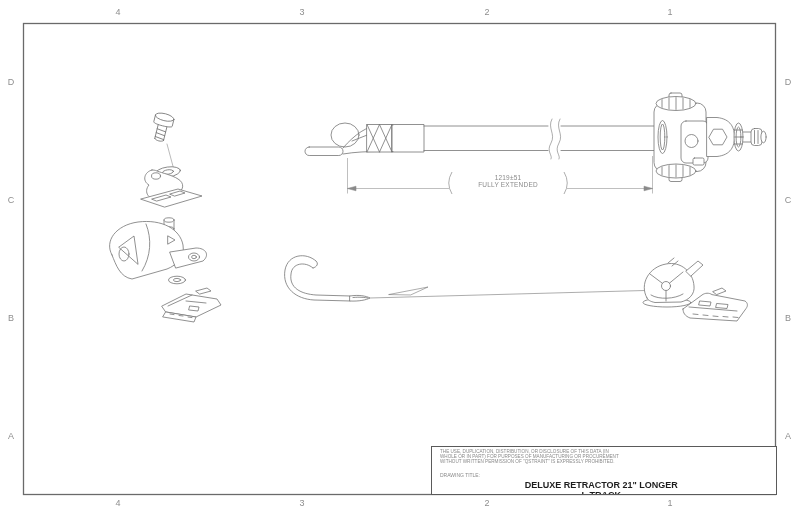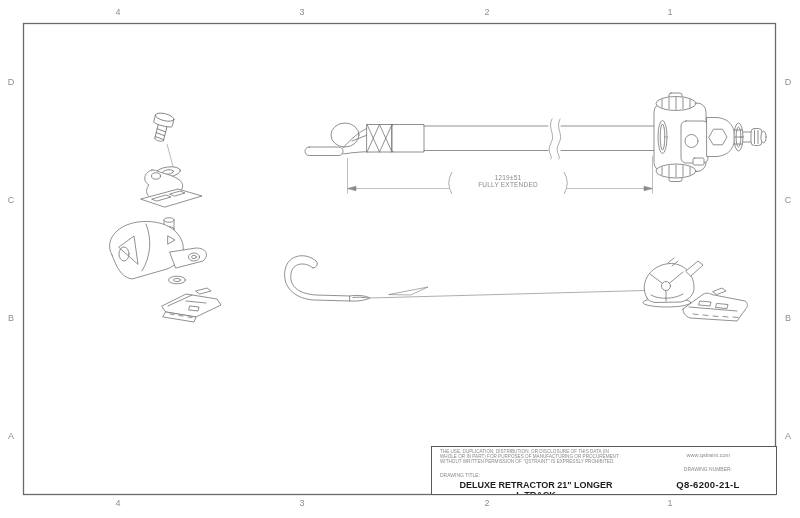--- a/index.html
+++ b/index.html
@@ -208,20 +208,15 @@
         <div>THE USE, DUPLICATION, DISTRIBUTION, OR DISCLOSURE OF THIS DATA (IN</div>
         <div>WHOLE OR IN PART) FOR PURPOSES OF MANUFACTURING OR PROCUREMENT</div>
         <div>WITHOUT WRITTEN PERMISSION OF "QSTRAINT" IS EXPRESSLY PROHIBITED.</div>
       </div>
       <div class="tb-label">DRAWING TITLE:</div>
       <div class="tb-title">
         <div>DELUXE RETRACTOR 21" LONGER</div>
         <div>L TRACK</div>
       </div>
     </div>
-    <div class="tb-right">
-      <div class="tb-site">www.qstraint.com</div>
-      <div class="tb-numlabel">DRAWING NUMBER:</div>
-      <div class="tb-number">Q8-6200-21-L</div>
-    </div>
   </div>
 
 </div>
 
 </body></html>

